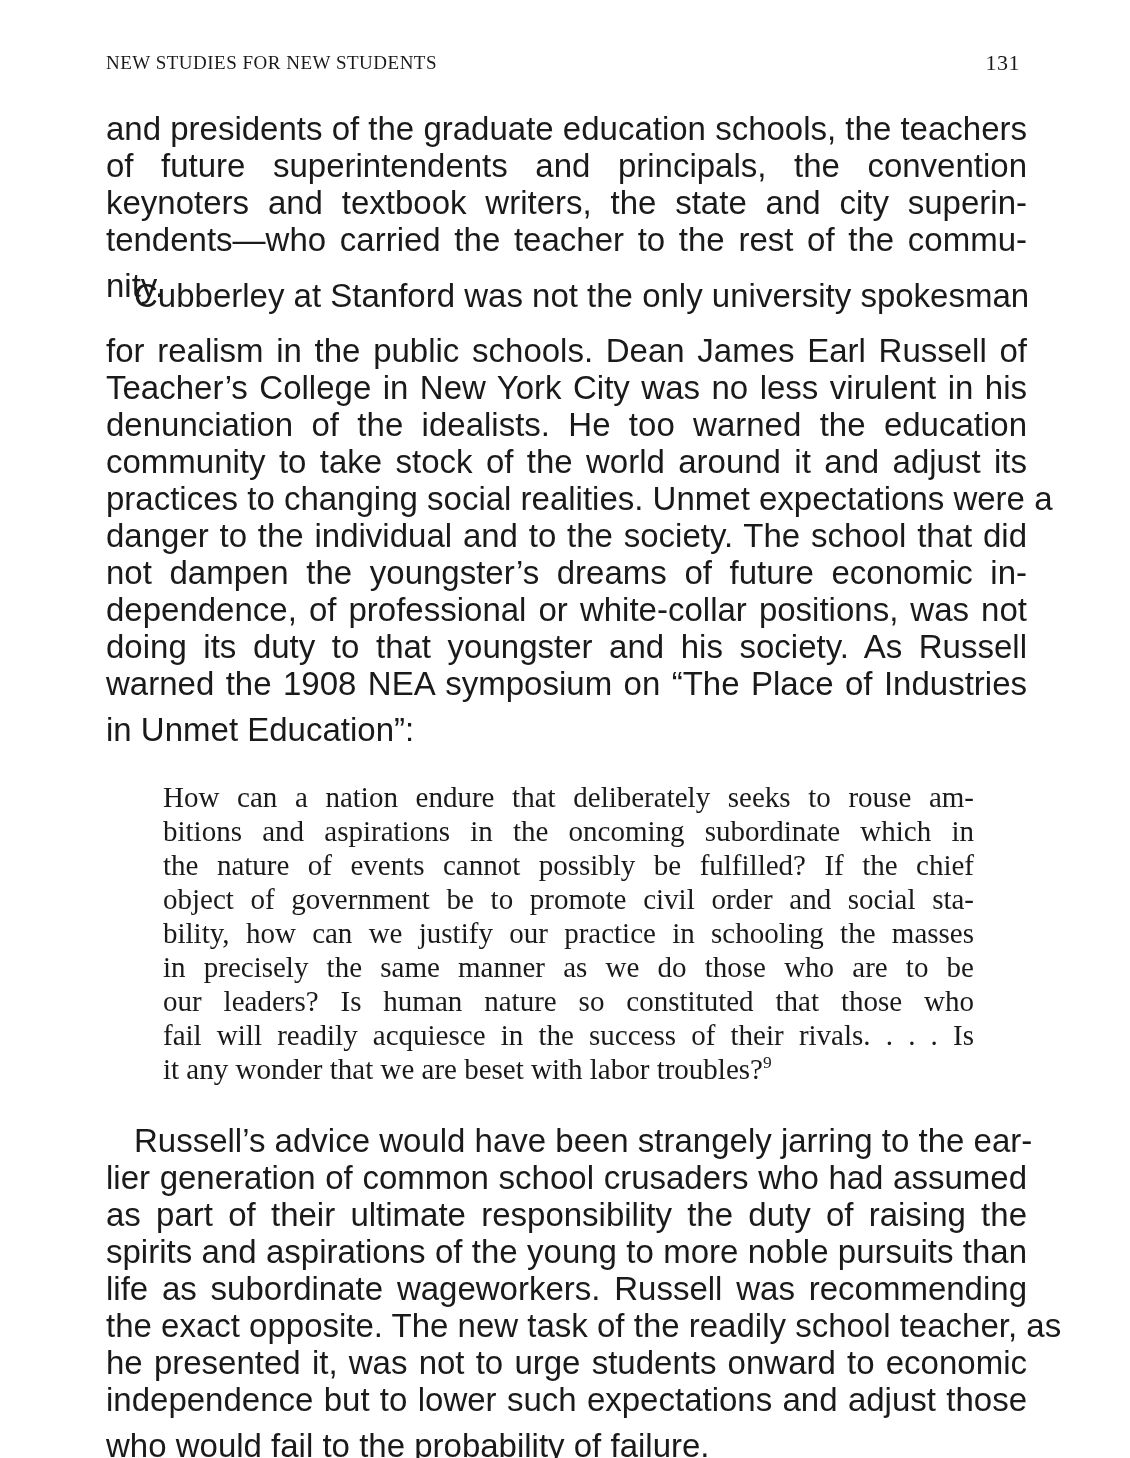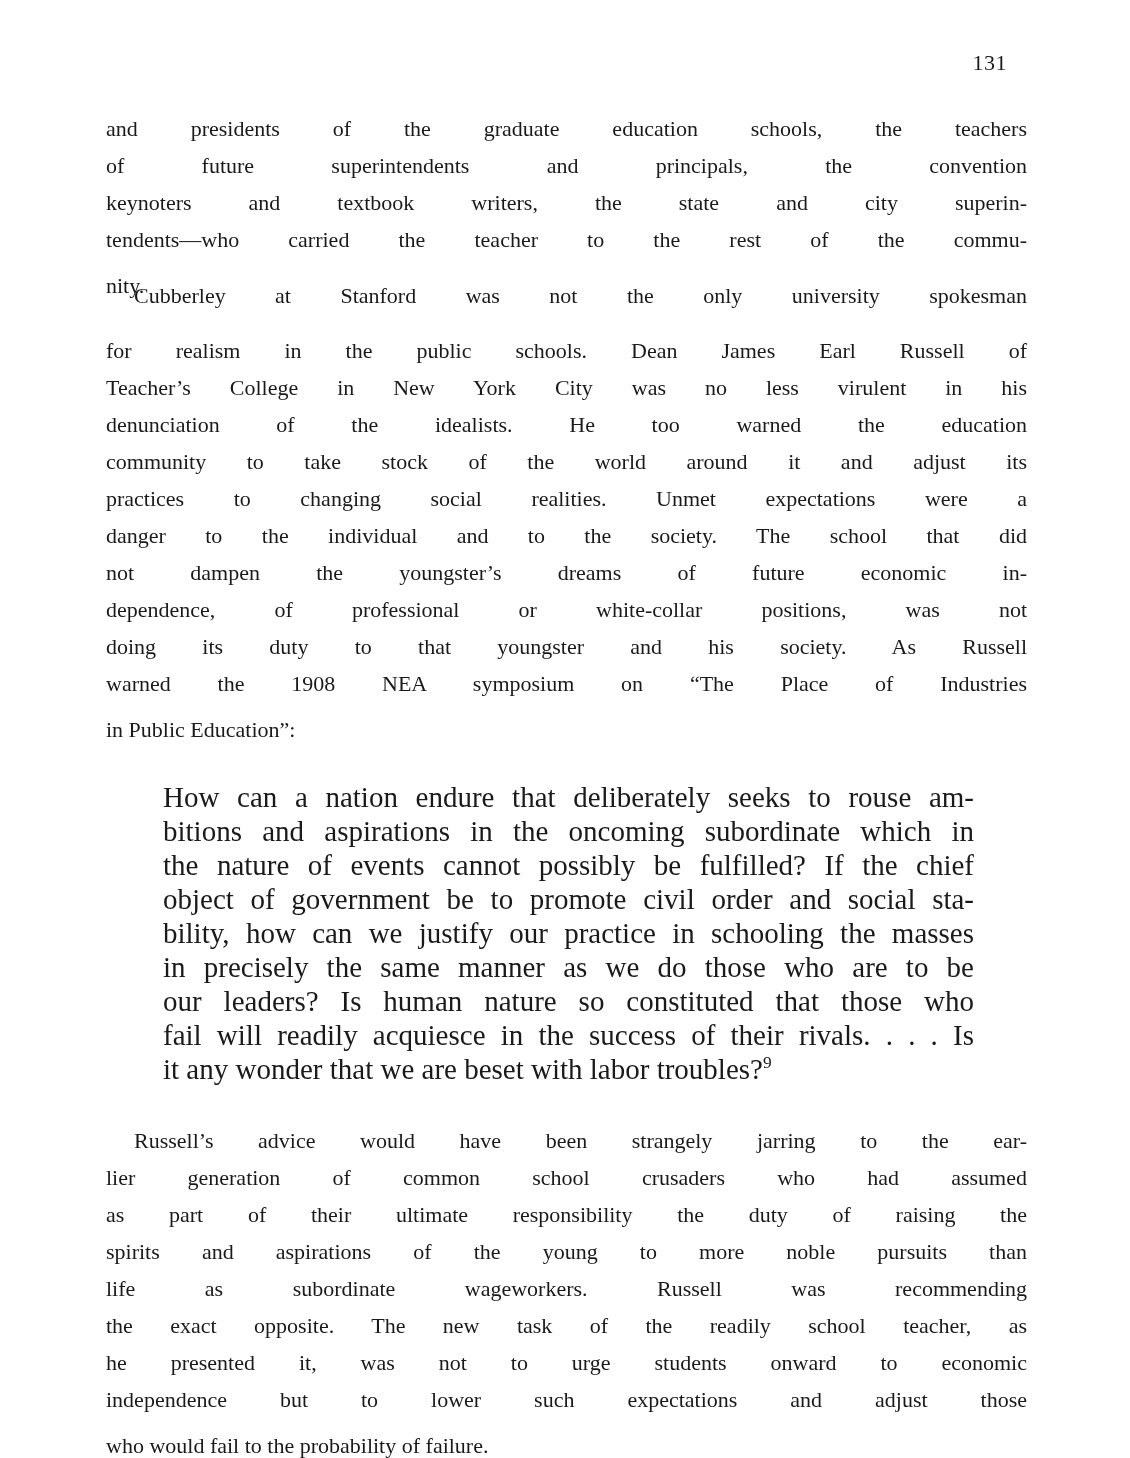--- a/index.html
+++ b/index.html
@@ -2,40 +2,41 @@
 <html><head>
 <meta charset="utf-8">
 <style>
   html, body { margin: 0; padding: 0; background: #ffffff; }
   body { width: 1130px; height: 1458px; position: relative; overflow: hidden; color: #1a1a1a; }
   .header {
     position: absolute; left: 106px; top: 52px; width: 914px; height: 30px;
     font-family: "Liberation Serif", serif; font-size: 19px; letter-spacing: 0.5px;
   }
   .header .running-title { position: absolute; left: 0; top: 0; }
-  .header .page-number { position: absolute; right: 13px; top: -2px; font-size: 22px; }
+  .header .page-number { position: absolute; right: 0; top: -2px; font-size: 22px; }
   .line {
     position: absolute; left: 106px; width: 921px;
-    font-family: Liberation Serif, serif; font-size: 22px; line-height: 37px;
+    font-family: Liberation Sans, sans-serif; font-size: 33px; line-height: 37px;
     white-space: nowrap; text-align: justify; text-align-last: justify;
   }
   .line.last { text-align-last: left; margin-top: 9px; }
   .line.indent { left: 134px; width: 893px; }
   .qline {
     position: absolute; left: 163px; width: 811px;
     font-family: "Liberation Serif", serif; font-size: 29px; line-height: 34px;
     white-space: nowrap; text-align: justify; text-align-last: justify;
   }
   .qline.last { text-align-last: left; }
   sup { font-size: 60%; line-height: 0; }
 </style>
 </head>
 <body>
 
 <div class="header">
+  <span class="running-title">NEW STUDIES FOR NEW STUDENTS</span>
   <span class="page-number">131</span>
 </div>
 
 <div>
   <div class="line" style="top:110px">and presidents of the graduate education schools, the teachers</div>
   <div class="line" style="top:147px">of future superintendents and principals, the convention</div>
   <div class="line" style="top:184px">keynoters and textbook writers, the state and city superin-</div>
   <div class="line" style="top:221px">tendents—who carried the teacher to the rest of the commu-</div>
   <div class="line last" style="top:258px">nity.</div>
 </div>
@@ -45,21 +46,21 @@
   <div class="line" style="top:332px">for realism in the public schools. Dean James Earl Russell of</div>
   <div class="line" style="top:369px">Teacher’s College in New York City was no less virulent in his</div>
   <div class="line" style="top:406px">denunciation of the idealists. He too warned the education</div>
   <div class="line" style="top:443px">community to take stock of the world around it and adjust its</div>
   <div class="line" style="top:480px">practices to changing social realities. Unmet expectations were a</div>
   <div class="line" style="top:517px">danger to the individual and to the society. The school that did</div>
   <div class="line" style="top:554px">not dampen the youngster’s dreams of future economic in-</div>
   <div class="line" style="top:591px">dependence, of professional or white-collar positions, was not</div>
   <div class="line" style="top:628px">doing its duty to that youngster and his society. As Russell</div>
   <div class="line" style="top:665px">warned the 1908 NEA symposium on “The Place of Industries</div>
-  <div class="line last" style="top:702px">in Public Education”:</div>
+  <div class="line last" style="top:702px">in Unmet Education”:</div>
 </div>
 
 <div>
   <div class="qline" style="top:780px">How can a nation endure that deliberately seeks to rouse am-</div>
   <div class="qline" style="top:814px">bitions and aspirations in the oncoming subordinate which in</div>
   <div class="qline" style="top:848px">the nature of events cannot possibly be fulfilled? If the chief</div>
   <div class="qline" style="top:882px">object of government be to promote civil order and social sta-</div>
   <div class="qline" style="top:916px">bility, how can we justify our practice in schooling the masses</div>
   <div class="qline" style="top:950px">in precisely the same manner as we do those who are to be</div>
   <div class="qline" style="top:984px">our leaders? Is human nature so constituted that those who</div>

